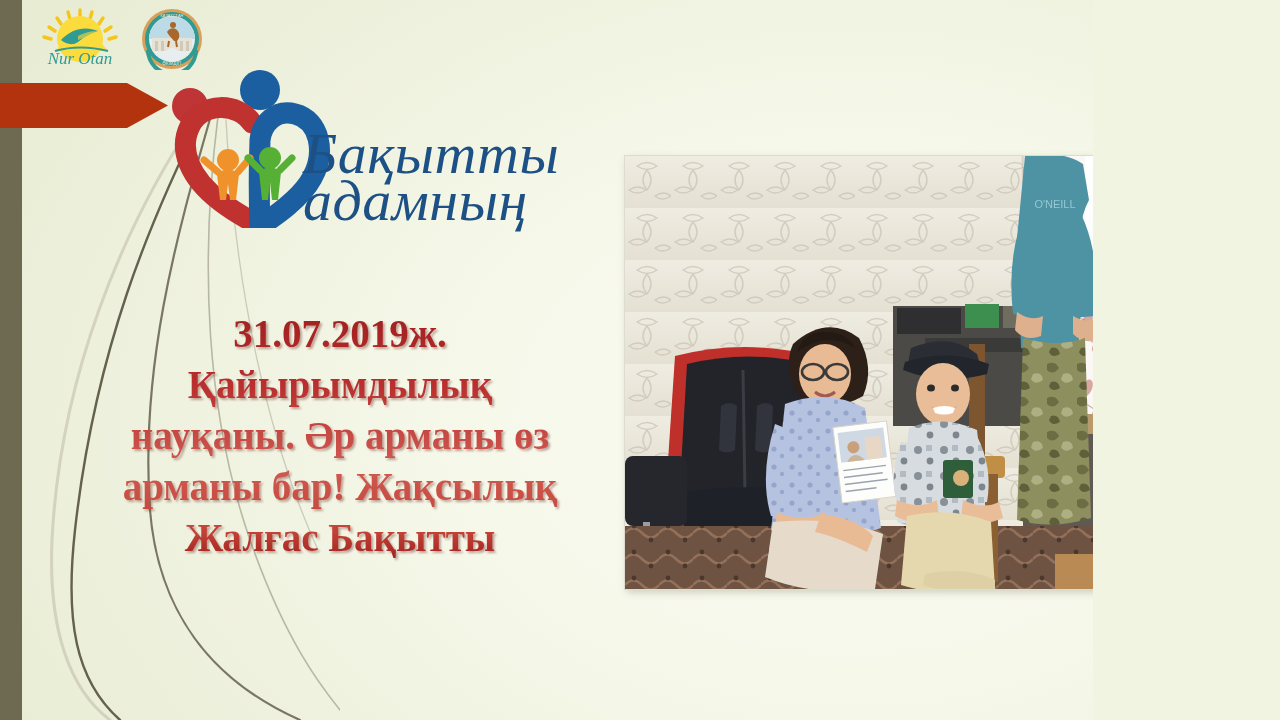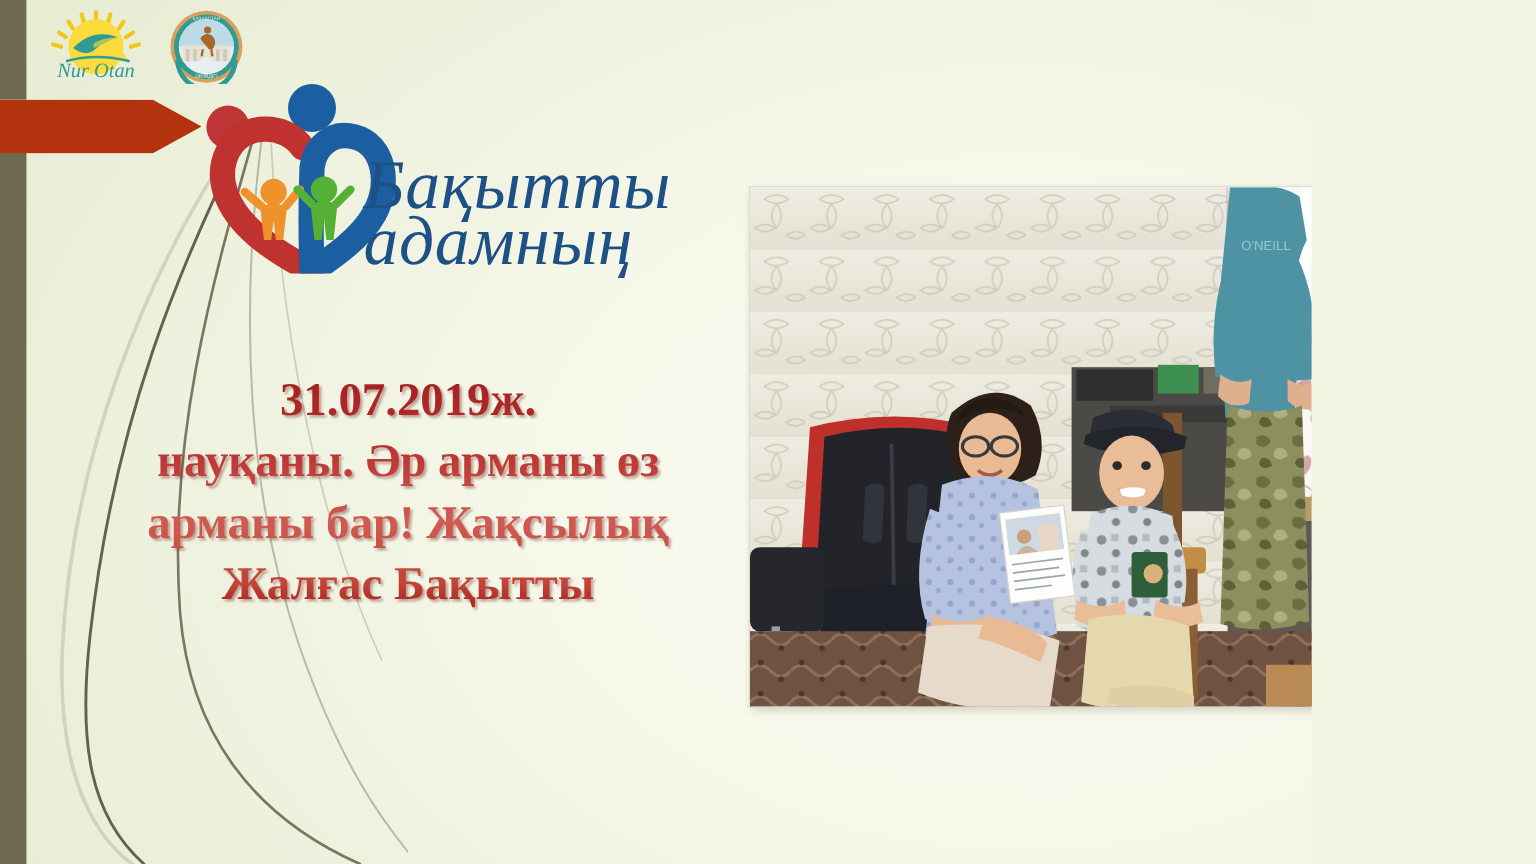--- a/index.html
+++ b/index.html
@@ -172,20 +172,21 @@
 
     <circle cx="110" cy="90" r="11" fill="#56b035"></circle>
     <path d="M99 104 C104 98, 116 98, 121 104 L118 132 L112 132 L110 114 L108 132 L102 132 Z" fill="#56b035"></path>
     <path d="M100 102 L88 90 M120 102 L132 90" stroke="#56b035" stroke-width="7" stroke-linecap="round"></path>
   </svg>
 
   <div class="bakytty-text"><span>Бақытты</span><br><span>адамның</span></div>
 
   <div class="headline">
     <div class="l1">31.07.2019ж.</div>
+    <div class="l1">Қайырымдылық</div>
     <div class="l1">науқаны. Әр арманы өз</div>
     <div class="l1">арманы бар! Жақсылық</div>
     <div class="l1">Жалғас Бақытты</div>
   </div>
 
   <div class="photo-frame">
     <svg class="photo" viewBox="0 0 578 433" preserveAspectRatio="none">
       <defs>
         <linearGradient id="wall" x1="0" y1="0" x2="0" y2="1">
           <stop offset="0" stop-color="#efece2"></stop>

